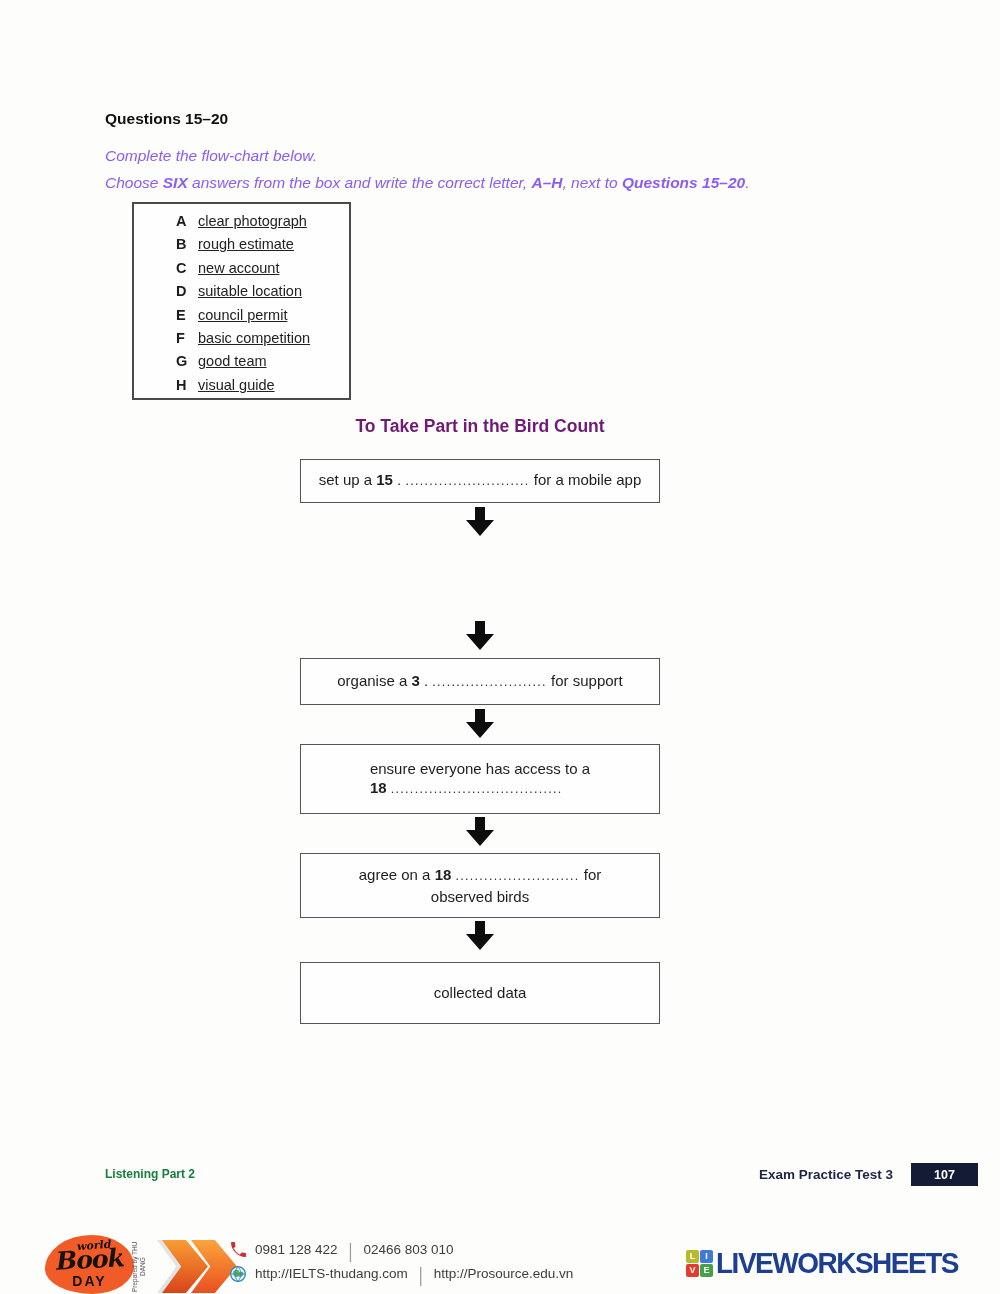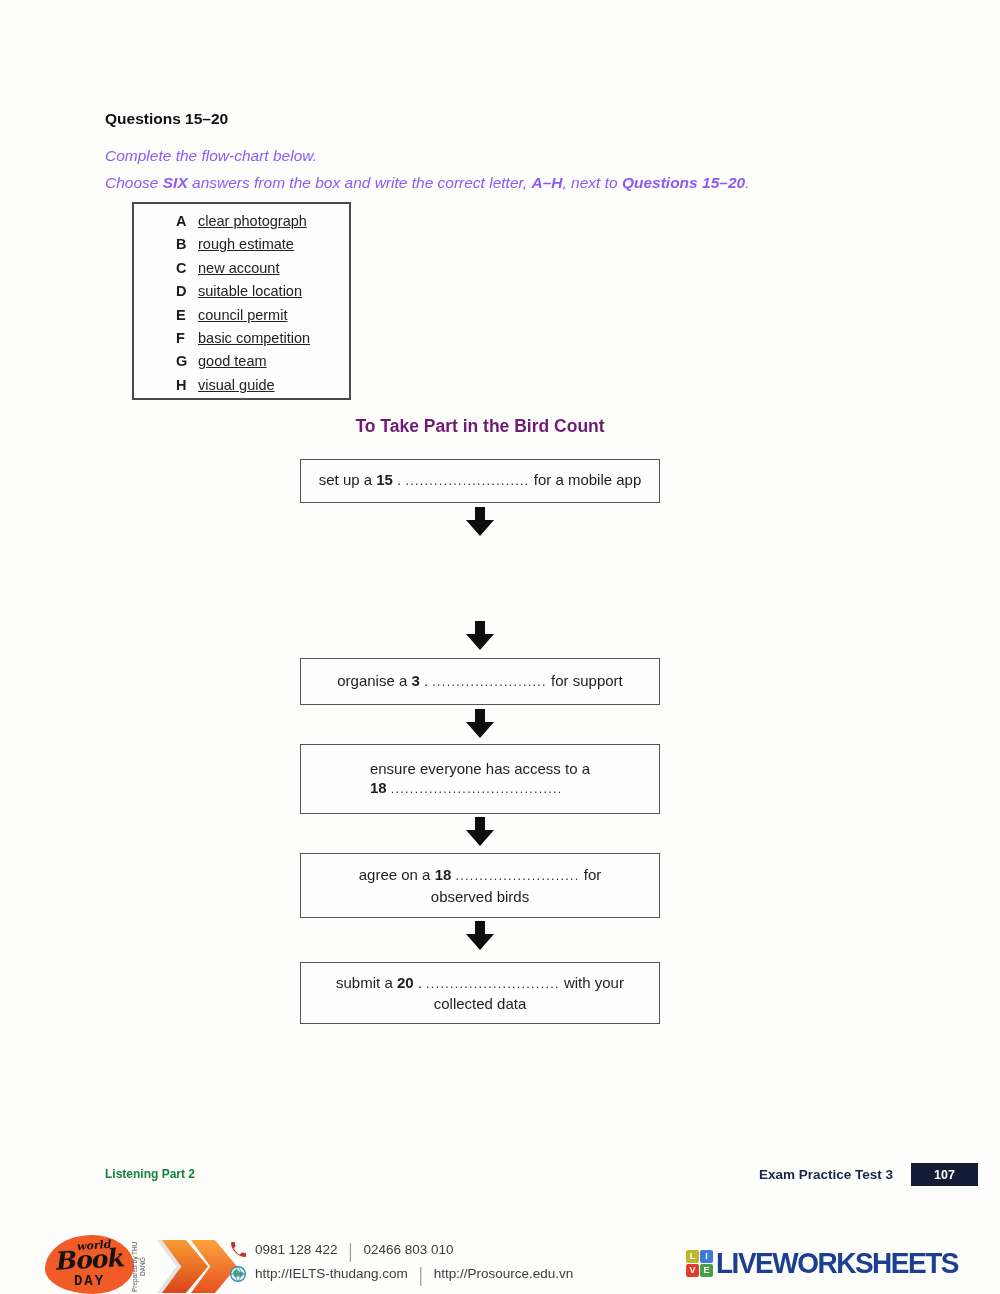--- a/index.html
+++ b/index.html
@@ -37,21 +37,21 @@
   
   .foot-left{position:absolute;left:105px;top:1167px;font-size:12px;font-weight:bold;color:#15803d;}
   .foot-right{position:absolute;top:1163px;right:58px;display:flex;align-items:center;gap:18px;}
   .exam-label{font-size:13.5px;font-weight:bold;color:#1c2544;}
   .page-badge{width:67px;height:23px;background:#141b35;color:#ffffff;font-size:12.5px;font-weight:bold;display:flex;align-items:center;justify-content:center;}
 
   
   .wbd{position:absolute;left:45px;top:1235px;width:89px;height:59px;background:#f15b27;border-radius:52% 48% 46% 54%/58% 52% 48% 42%;color:#161210;text-align:center;overflow:hidden;}
   .wbd .world{position:absolute;left:32px;top:4px;font-family:"DejaVu Serif",serif;font-style:italic;font-weight:bold;font-size:11px;transform:rotate(-4deg);}
   .wbd .book{position:absolute;left:6px;top:10px;width:78px;font-family:"DejaVu Serif",serif;font-style:italic;font-weight:bold;font-size:25px;letter-spacing:-1px;transform:rotate(-3deg);}
-  .wbd .day{position:absolute;left:0;top:38px;width:100%;font-weight:bold;font-size:14px;letter-spacing:2px;font-family:Liberation Mono, monospace;}
+  .wbd .day{position:absolute;left:0;top:38px;width:100%;font-weight:bold;font-size:14px;letter-spacing:2px;}
   .prepared{position:absolute;left:131px;top:1240px;height:54px;writing-mode:vertical-rl;transform:rotate(180deg);font-size:6.5px;color:#555;line-height:7.5px;text-align:center;}
   .chev{position:absolute;top:1240px;height:53px;width:46px;}
   .chev-silver{left:157px;background:#e3e3e3;clip-path:polygon(0 0,52% 0,100% 50%,52% 100%,0 100%,42% 50%);}
   .chev-back{left:191px;background:linear-gradient(180deg,#fba43c,#e8501f);clip-path:polygon(0 0,52% 0,100% 50%,52% 100%,0 100%,42% 50%);}
   .chev-front{left:162px;background:linear-gradient(180deg,#f99d33,#d9441a);clip-path:polygon(0 0,52% 0,100% 50%,52% 100%,0 100%,42% 50%);}
 
   .contact{position:absolute;left:230px;top:1242px;}
   .c-row{display:flex;align-items:flex-start;gap:9px;height:22px;margin-bottom:2px;font-size:13.5px;color:#3d3d3d;}
   .c-sep{color:#9a9a9a;font-size:15px;transform:scaleY(1.4);margin:0 2px;}
   .icon16{width:16px;height:16px;flex:0 0 16px;}
@@ -143,21 +143,20 @@
   <div class="fbox b5">
     <div><span>agree on a </span><b>18</b><span> </span><span class="dots">..........................</span><span> for</span></div>
     <div>observed birds</div>
   </div>
 
   <svg class="arrow a5" viewBox="0 0 30 30">
       <polygon points="10,0 20,0 20,13 29,13 15,29 1,13 10,13" fill="#0d0d0d"></polygon>
     </svg>
 
   <div class="fbox b6">
-    <div><span>submit a </span><b>20</b><span> . </span><span class="dots">............................</span><span> with your</span></div>
     <div>collected data</div>
   </div>
 
   <div class="foot-left">Listening Part 2</div>
   <div class="foot-right">
     <span class="exam-label">Exam Practice Test 3</span>
     <span class="page-badge">107</span>
   </div>
 
   <div class="wbd">

